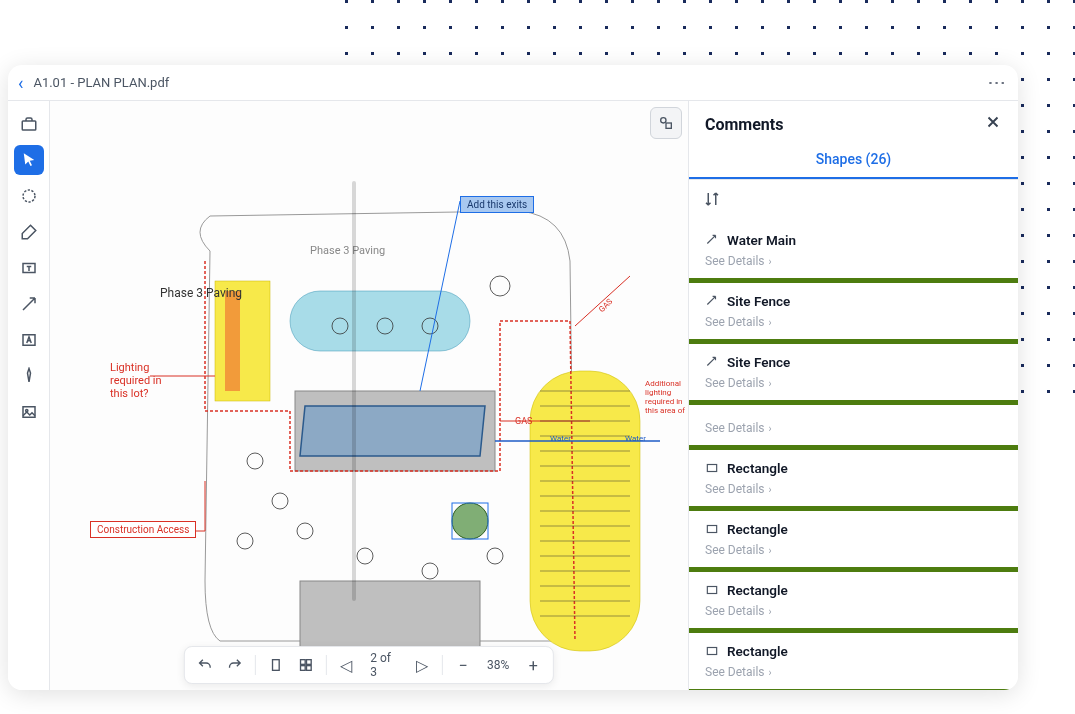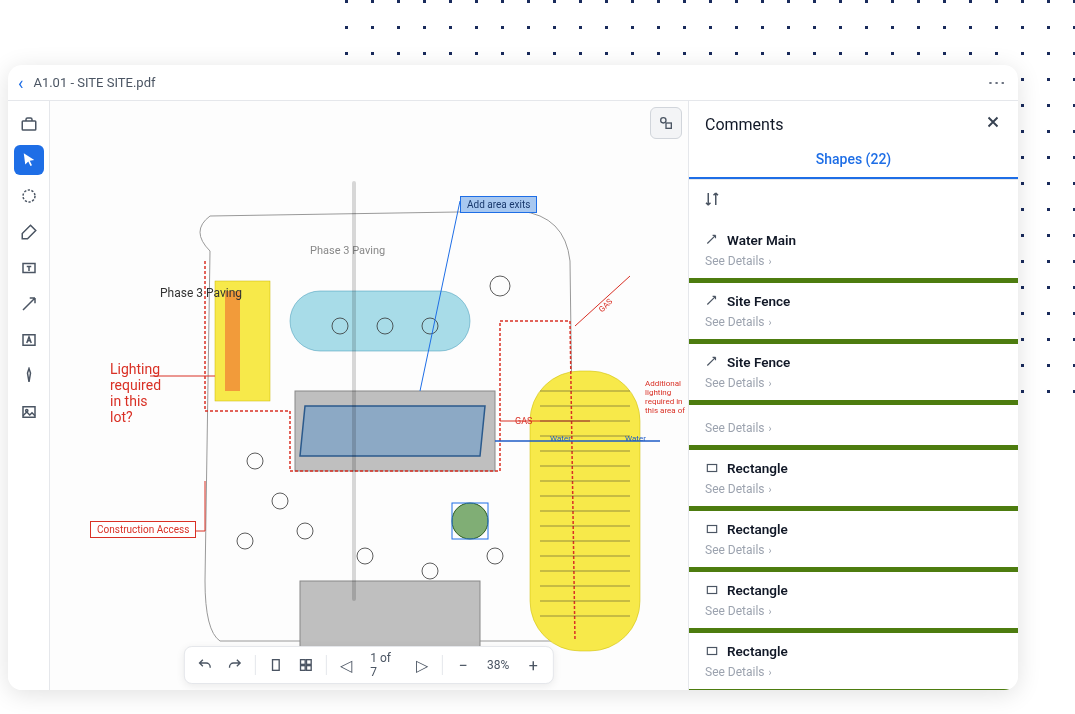--- a/index.html
+++ b/index.html
@@ -72,21 +72,21 @@
 }
 .annotation-label {
   position: absolute;
   font-size: 10px;
   padding: 2px 6px;
   border: 1px solid;
   background: #fff;
 }
 .annotation-label.blue { background: #a8c8f0; border-color: #1e6ee6; color: #1a3a6e; }
 .annotation-label.red { border-color: #d93025; color: #d93025; }
-.plan-annot { position: absolute; font-size: 14px; color: #d93025; }
+.plan-annot { position: absolute; font-size: 11px; color: #d93025; }
 .phase-lbl { position: absolute; font-size: 12px; color: #333; }
 .mini-toolbar-topright {
   position: absolute;
   top: 6px; right: 6px;
   width: 32px; height: 32px;
   border: 1px solid #d1d5db;
   border-radius: 6px;
   background: #f3f4f6;
   display: flex; align-items: center; justify-content: center;
   color: #4b5563;
@@ -128,21 +128,21 @@
   width: 4px;
   height: 420px;
   background: rgba(0,0,0,0.15);
   border-radius: 2px;
 }
 .sp-header {
   display: flex;
   align-items: center;
   padding: 12px 16px 6px;
 }
-.sp-title { font-size: 16px; font-weight: 400; color: #111827; }
+.sp-title { font-size: 16px; font-weight: 700; color: #111827; }
 .sp-close { margin-left: auto; cursor: pointer; color: #374151; font-size: 18px; }
 .sp-tabs {
   display: flex;
   border-bottom: 1px solid #e5e7eb;
 }
 .sp-tab {
   flex: 1;
   text-align: center;
   padding: 10px 0;
   font-size: 14px;
@@ -641,21 +641,21 @@
     <div class="dot" style="left: 995px; top: 390px;"></div>
     <div class="dot" style="left: 1021px; top: 390px;"></div>
     <div class="dot" style="left: 1047px; top: 390px;"></div>
     <div class="dot" style="left: 1073px; top: 390px;"></div>
 </div>
 
 <div class="app-window">
 
   <div class="titlebar">
     <span class="back-chevron">‹</span>
-    <span>A1.01 - SITE SITE.pdf</span>
+    <span>A1.01 - PLAN PLAN.pdf</span>
     <span class="more-dots">⋮</span>
   </div>
 
   <div class="body-row">
 
     <div class="toolbar">
       <div class="tool-btn">
         <svg viewBox="0 0 24 24" fill="none" stroke="currentColor" stroke-width="2">
             <rect x="3" y="8" width="18" height="12" rx="1"></rect>
             <path d="M8 8V6a2 2 0 012-2h4a2 2 0 012 2v2"></path>
@@ -774,21 +774,21 @@
 
         <line x1="360" y1="40" x2="320" y2="230" stroke="#1e6ee6" stroke-width="1"></line>
 
         <path d="M20 370 L105 370 L105 320" fill="none" stroke="#d93025" stroke-width="1"></path>
 
         <line x1="50" y1="215" x2="115" y2="215" stroke="#d93025" stroke-width="1"></line>
 
         <line x1="475" y1="165" x2="530" y2="115" stroke="#d93025" stroke-width="1"></line>
       </svg>
 
-      <div class="annotation-label blue" style="left:410px;top:95px;">Add area exits</div>
+      <div class="annotation-label blue" style="left:410px;top:95px;">Add this exits</div>
       <div class="phase-lbl" style="left:110px;top:185px;">Phase 3 Paving</div>
       <div class="phase-lbl" style="left:260px;top:143px;color:#888;font-size:11px;">Phase 3 Paving</div>
       <div class="plan-annot" style="left:60px;top:260px;width:60px;">Lighting required in this lot?</div>
       <div class="annotation-label red" style="left:40px;top:420px;">Construction Access</div>
       <div class="plan-annot" style="left:465px;top:315px;font-size:9px;">GAS</div>
       <div class="plan-annot" style="left:548px;top:200px;font-size:8px;transform:rotate(-45deg);">GAS</div>
       <div class="plan-annot" style="left:500px;top:333px;color:#1e5bc6;font-size:8px;">Water</div>
       <div class="plan-annot" style="left:575px;top:333px;color:#1e5bc6;font-size:8px;">Water</div>
       <div class="plan-annot" style="left:595px;top:278px;width:50px;font-size:8px;">Additional lighting required in this area of</div>
 
@@ -814,21 +814,21 @@
               <rect x="4" y="4" width="7" height="7"></rect>
               <rect x="13" y="4" width="7" height="7"></rect>
               <rect x="4" y="13" width="7" height="7"></rect>
               <rect x="13" y="13" width="7" height="7"></rect>
             </svg>
           </div>
         <div class="bt-sep"></div>
         <div class="bt-btn">
             <span>◁</span>
           </div>
-        <div class="bt-text">1 of 7</div>
+        <div class="bt-text">2 of 3</div>
         <div class="bt-btn">
             <span>▷</span>
           </div>
         <div class="bt-sep"></div>
         <div class="bt-btn">
             <span>−</span>
           </div>
         <div class="bt-text">38%</div>
         <div class="bt-btn">
             <span>+</span>
@@ -841,21 +841,21 @@
     <div class="side-panel">
       <div class="sp-header">
         <span class="sp-title">Comments</span>
         <span class="sp-close">
           <svg width="18" height="18" viewBox="0 0 24 24" fill="none" stroke="currentColor" stroke-width="2.5">
               <path d="M6 6l12 12M18 6L6 18"></path>
             </svg>
         </span>
       </div>
       <div class="sp-tabs">
-        <div class="sp-tab active">Shapes (22)</div>
+        <div class="sp-tab active">Shapes (26)</div>
       </div>
       <div class="sp-searchrow">
         <div class="sp-sort">
           <svg width="18" height="18" viewBox="0 0 24 24" fill="none" stroke="currentColor" stroke-width="2">
               <path d="M7 4v16M7 20l-3-3M7 20l3-3M17 20V4M17 4l-3 3M17 4l3 3"></path>
             </svg>
         </div>
       </div>
       <div class="sp-list">
 

